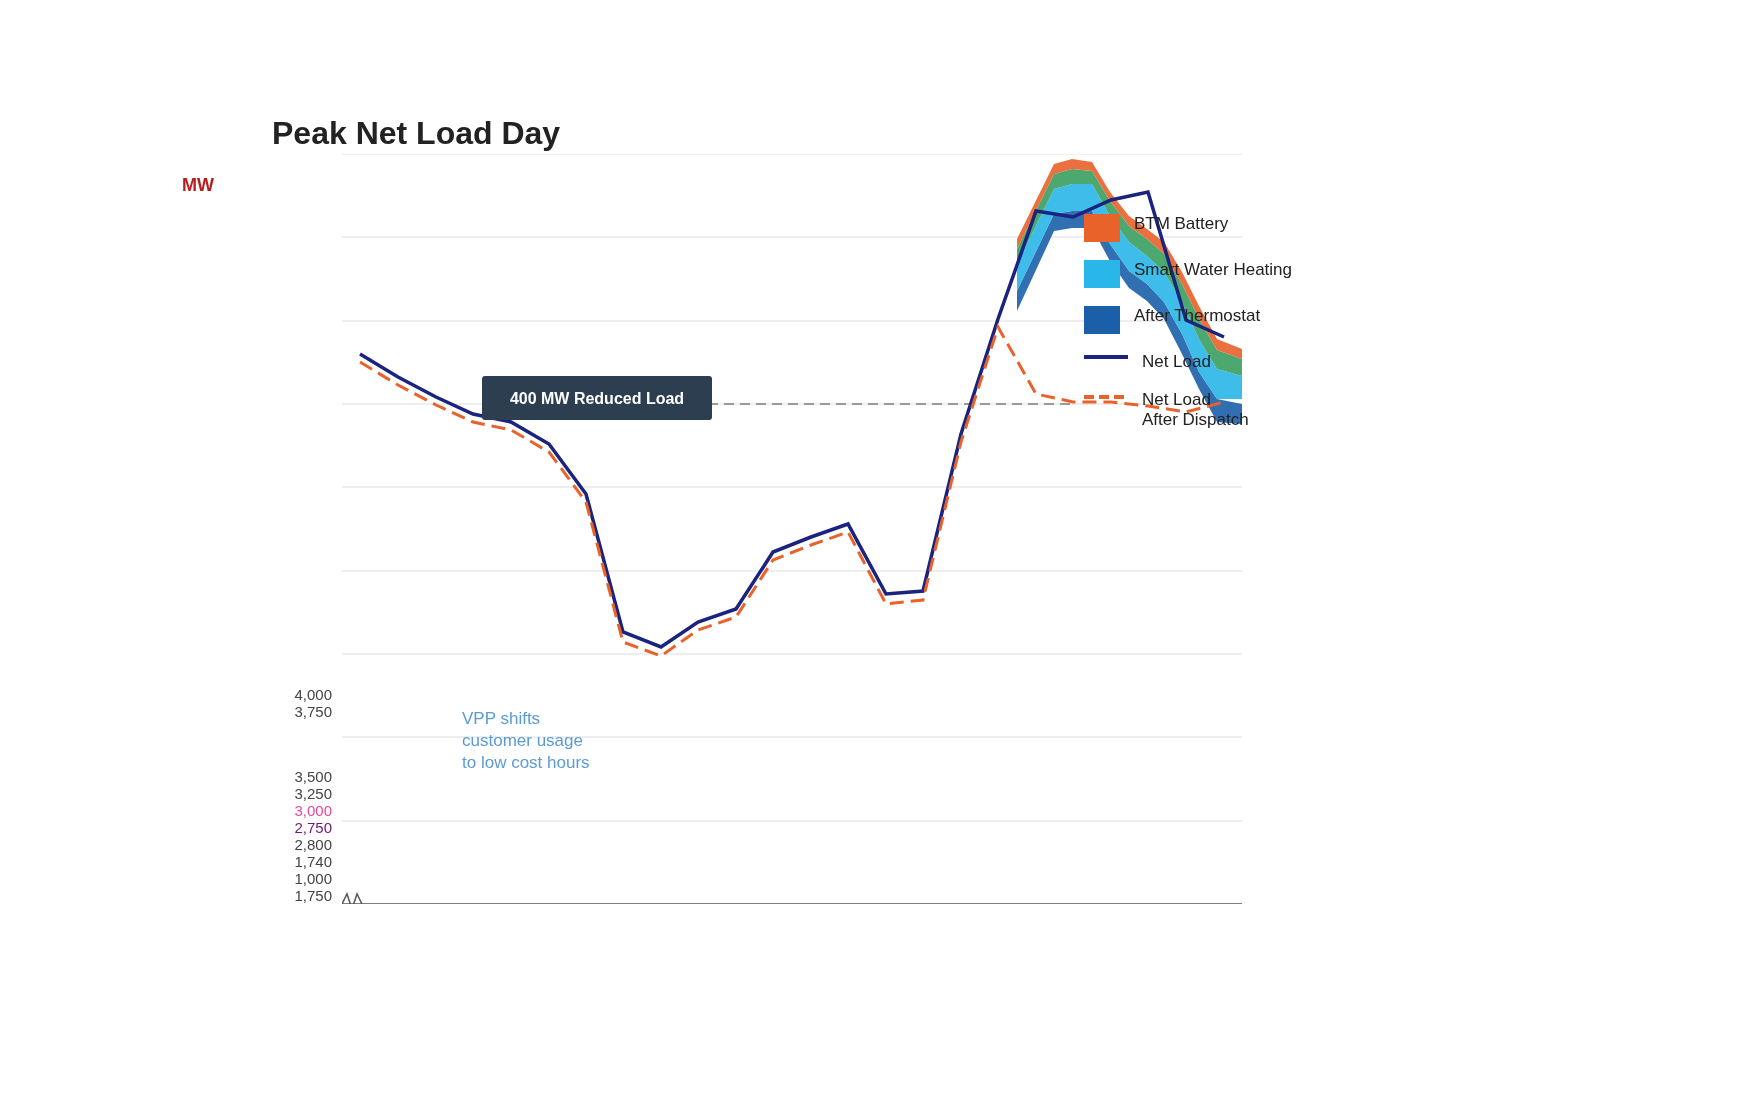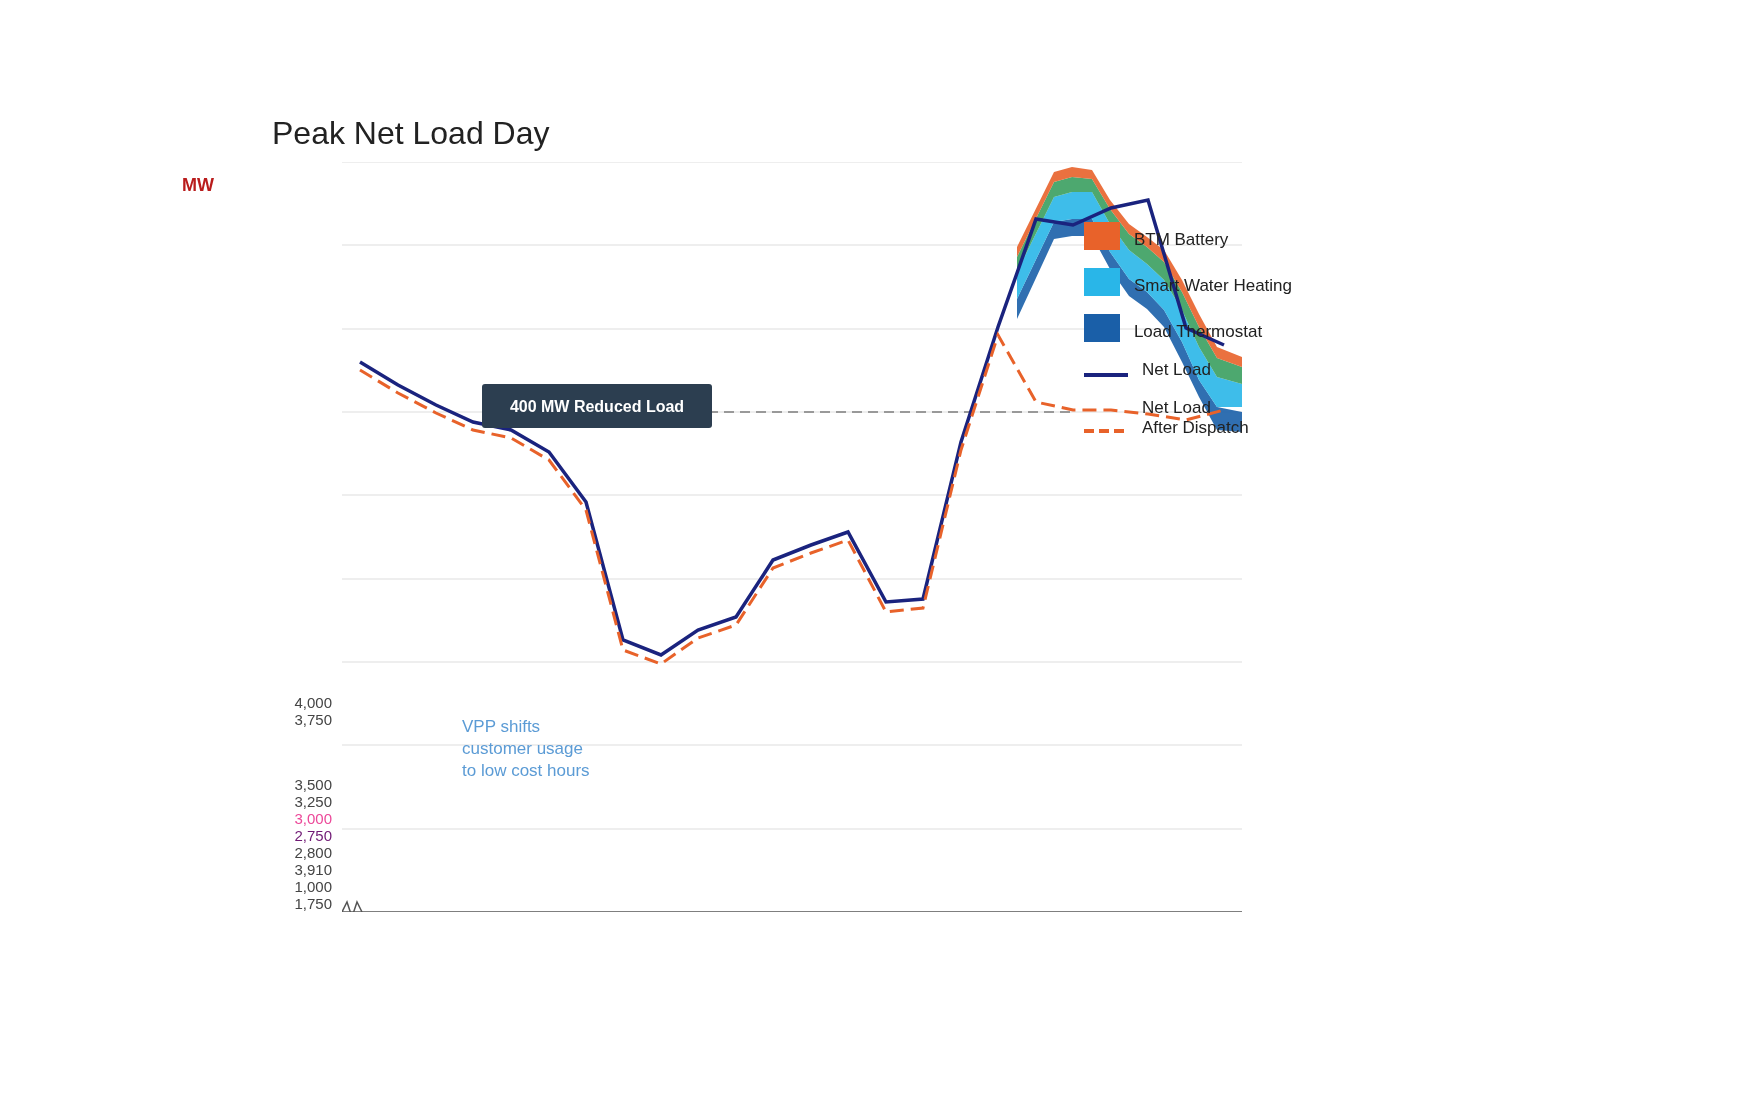--- a/index.html
+++ b/index.html
@@ -13,43 +13,43 @@
       justify-content: center;
     }
     .chart-container {
       width: 1400px;
       height: 950px;
       position: relative;
       padding: 30px 40px 80px 100px;
     }
     .chart-title {
       font-size: 32px;
-      font-weight: 400;
+      font-weight: 700;
       color: #222;
-      margin-bottom: 10px;
+      margin-bottom: 2px;
     }
     .y-axis-label {
       position: absolute;
       left: 10px;
       top: 90px;
       font-size: 18px;
       font-weight: 600;
       color: #b91c1c;
     }
     .legend {
       position: absolute;
       right: -50px;
       top: 60px;
       display: flex;
       flex-direction: column;
       gap: 18px;
     }
     .legend-item {
       display: flex;
-      align-items: flex-end;
+      align-items: flex-start;
       gap: 14px;
       font-size: 17px;
       color: #222;
     }
     .legend-box {
       width: 36px;
       height: 28px;
       flex-shrink: 0;
     }
   </style>
@@ -63,21 +63,21 @@
   <div style="display:flex; flex-direction:row; align-items:flex-start;">
 
     <div style="width:70px; height:750px; display:flex; flex-direction:column; justify-content:flex-end; align-items:flex-end; padding-right:10px; padding-top:0px;">
       <span style="font-size:15px; color:#444;">4,000</span>
       <span style="font-size:15px; color:#444;">3,750</span>
       <span style="font-size:15px; color:#444;margin-top:48px;">3,500</span>
       <span style="font-size:15px; color:#444;">3,250</span>
       <span style="font-size:15px; color:#ec4899;">3,000</span>
       <span style="font-size:15px; color:#701a75;">2,750</span>
       <span style="font-size:15px; color:#444;">2,800</span>
-      <span style="font-size:15px; color:#444;">3,910</span>
+      <span style="font-size:15px; color:#444;">1,740</span>
       <span style="font-size:15px; color:#444;">1,000</span>
       <span style="font-size:15px; color:#444;">1,750</span>
     </div>
 
     <div style="position:relative;">
       <svg width="900" height="750">
 
         <line x1="0" y1="0" x2="900" y2="0" stroke="#ddd" stroke-width="1"></line>
         <line x1="0" y1="83" x2="900" y2="83" stroke="#ddd" stroke-width="1"></line>
         <line x1="0" y1="167" x2="900" y2="167" stroke="#ddd" stroke-width="1"></line>
@@ -188,21 +188,21 @@
         <div class="legend-item">
           <div class="legend-box" style="background:#e8622a;"></div>
           <span>BTM Battery</span>
         </div>
         <div class="legend-item">
           <div class="legend-box" style="background:#29b6e8;"></div>
           <span>Smart Water Heating</span>
         </div>
         <div class="legend-item">
           <div class="legend-box" style="background:#1a5fa8;"></div>
-          <span>Load Thermostat</span>
+          <span>After Thermostat</span>
         </div>
         <div class="legend-item">
           <svg width="44" height="10">
             <line x1="0" y1="5" x2="44" y2="5" stroke="#1a237e" stroke-width="4"></line>
           </svg>
           <span>Net Load</span>
         </div>
         <div class="legend-item">
           <svg width="44" height="14">
             <line x1="0" y1="7" x2="44" y2="7" stroke="#e8622a" stroke-width="4" stroke-dasharray="10,5"></line>

